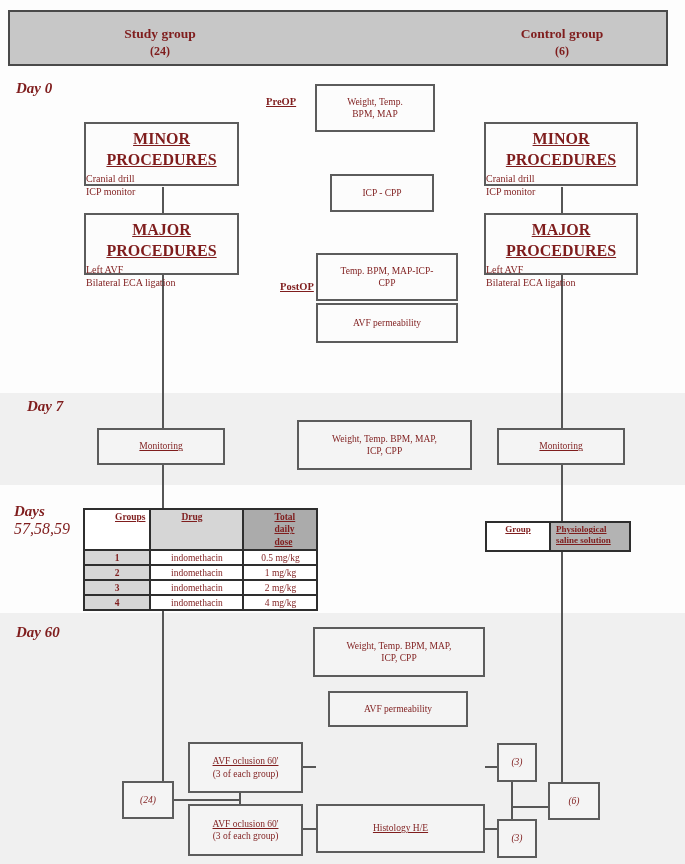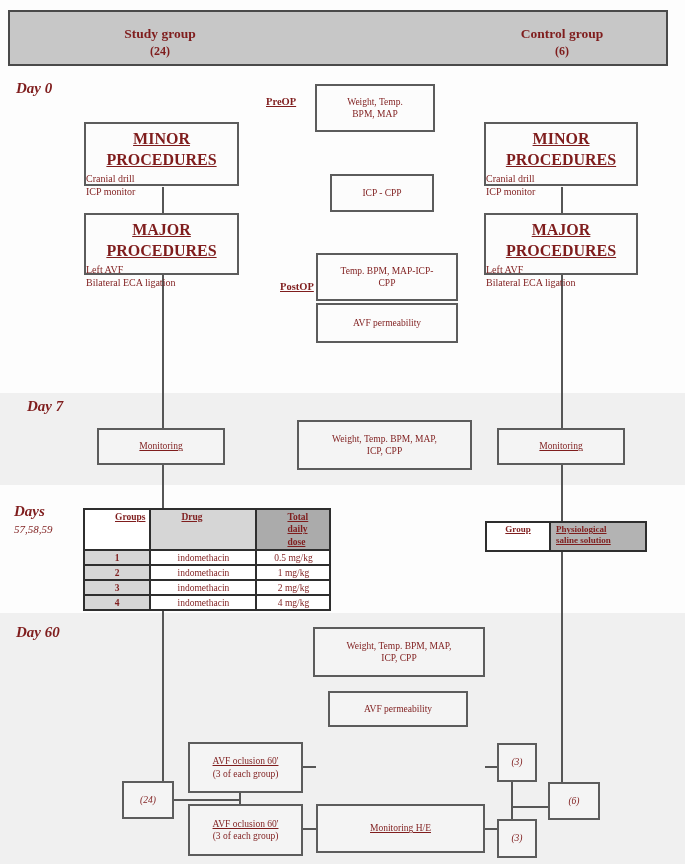--- a/index.html
+++ b/index.html
@@ -8,21 +8,21 @@
   .band{position:absolute;left:0;width:685px;background:#f0f0f0;}
   .headerbar{position:absolute;left:8px;top:10px;width:660px;height:56px;
              background:#c7c7c7;border:2px solid #4a4a4a;box-sizing:border-box;}
   .hgroup{position:absolute;width:200px;text-align:center;font-weight:bold;
           font-size:13.5px;line-height:1.25;}
   .hcount{font-size:12px;font-weight:bold;}
   .mbox{position:absolute;left:316px;top:17px;width:128px;height:39px;background:#c7c7c7;
         border:2px solid #3d3d3d;box-sizing:border-box;display:flex;align-items:center;
         justify-content:center;font-weight:bold;font-size:13px;}
   .daylabel{position:absolute;font-weight:bold;font-style:italic;font-size:15px;line-height:1.15;}
-  .dayssub{font-size:11px;font-weight:normal;}
+  .dayssub{font-size:16px;font-weight:normal;}
   .box{position:absolute;background:#fcfcfc;border:2px solid #5c5c5c;box-sizing:border-box;
        font-size:9.5px;line-height:1.3;}
   .gbox{background:#f4f4f4;}
   .center{display:flex;flex-direction:column;align-items:center;justify-content:center;
           text-align:center;white-space:pre-line;}
   .proc{padding:5px 0 0 0;}
   .ptitle{display:block;text-align:center;font-weight:bold;text-decoration:underline;
           font-size:16px;margin-bottom:1px;}
   .pline{display:block;font-size:10px;}
   .ul{text-decoration:underline;}
@@ -30,30 +30,30 @@
   .vline,.hline{position:absolute;background:#565656;}
   .vline{width:2px;}
   .hline{height:2px;}
   .count{font-style:italic;font-size:9.5px;}
   table.dose{position:absolute;left:83px;top:508px;border-collapse:collapse;
              font-size:9.5px;background:#fff;}
   table.dose th,table.dose td{border:2px solid #2e2e2e;padding:1px 4px;box-sizing:border-box;}
   table.dose th{text-decoration:underline;font-weight:bold;height:34px;vertical-align:top;
                 text-align:left;white-space:pre-line;line-height:1.3;padding-left:30px;}
   table.dose th.cg{width:52px;background:#fff;text-align:center;}
-  table.dose th.cd{width:106px;background:#d6d6d6;}
+  table.dose th.cd{width:93px;background:#d6d6d6;}
   table.dose th.ct{width:74px;background:#ababab;margin-left:47px;}
   table.dose td{height:15px;text-align:center;}
   table.dose td.num{background:#d6d6d6;font-weight:bold;}
   table.mini{position:absolute;left:485px;top:521px;border-collapse:collapse;
              font-size:9px;line-height:1.25;}
   table.mini th,table.mini td{border:2px solid #2e2e2e;padding:1px 5px;box-sizing:border-box;height:29px;}
   table.mini th{width:64px;background:#fff;text-decoration:underline;font-weight:bold;
                 text-align:center;vertical-align:top;}
-  table.mini td{width:96px;background:#b3b3b3;text-decoration:underline;font-weight:bold;
+  table.mini td{width:80px;background:#b3b3b3;text-decoration:underline;font-weight:bold;
                 white-space:pre-line;vertical-align:top;}
 </style>
 </head>
 <body>
 
 <div class="canvas">
 
   <div class="band" style="top:393px;height:92px;"></div>
   <div class="band" style="top:613px;height:251px;"></div>
 
@@ -199,21 +199,21 @@
   <div class="box gbox center" style="left:188px;top:742px;width:115px;height:51px;">
     <span class="ul">AVF oclusion 60'</span>
     <span>(3 of each group)</span>
   </div>
   <div class="box gbox center" style="left:188px;top:804px;width:115px;height:52px;">
     <span class="ul">AVF oclusion 60'</span>
     <span>(3 of each group)</span>
   </div>
 
   <div class="box gbox center" style="left:316px;top:804px;width:169px;height:49px;">
-    <span class="ul">Monitoring H/E</span>
+    <span class="ul">Histology H/E</span>
   </div>
 
   <div class="box gbox center count" style="left:497px;top:743px;width:40px;height:39px;">
     <span>(3)</span>
   </div>
   <div class="box gbox center count" style="left:548px;top:782px;width:52px;height:38px;">
     <span>(6)</span>
   </div>
   <div class="box gbox center count" style="left:497px;top:819px;width:40px;height:39px;">
     <span>(3)</span>

